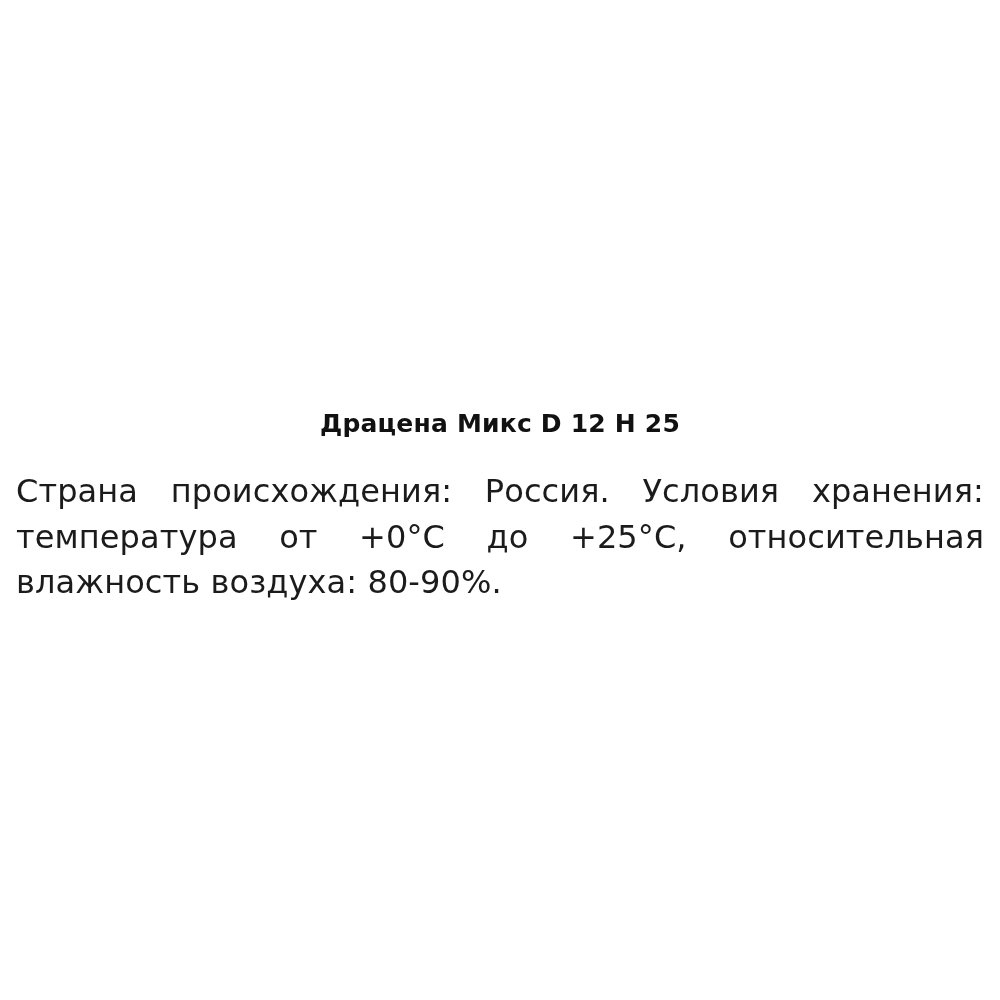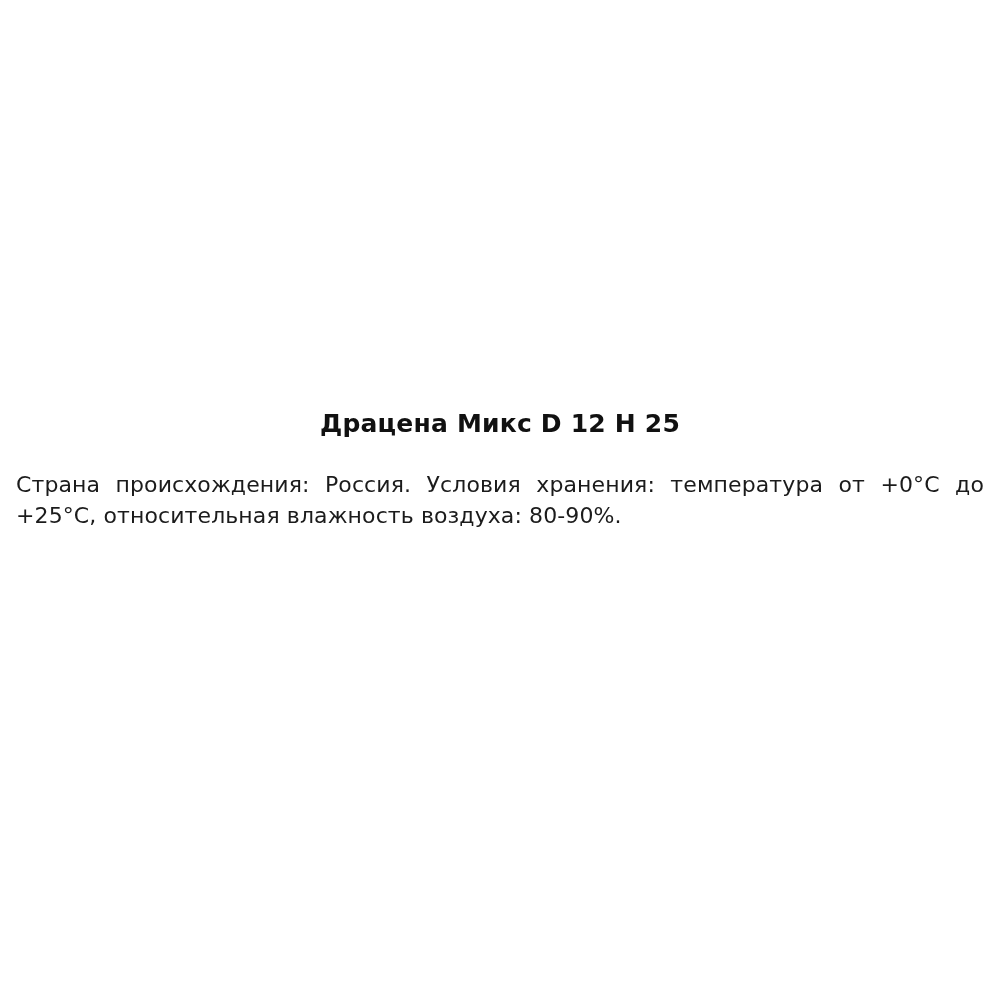--- a/index.html
+++ b/index.html
@@ -31,21 +31,21 @@
   .product-title {
     text-align: center;
     font-size: 25px;
     font-weight: bold;
     line-height: 1.25;
     letter-spacing: 0.2px;
     margin: 0 0 30px 0;
     color: #111111;
   }
   .product-description {
-    font-size: 22px;
+    font-size: 32px;
     line-height: 1.42;
     text-align: justify;
     text-justify: inter-word;
     margin: 0;
     color: #1b1b1b;
     letter-spacing: 0.1px;
   }
 </style>
 </head>
 <body>

